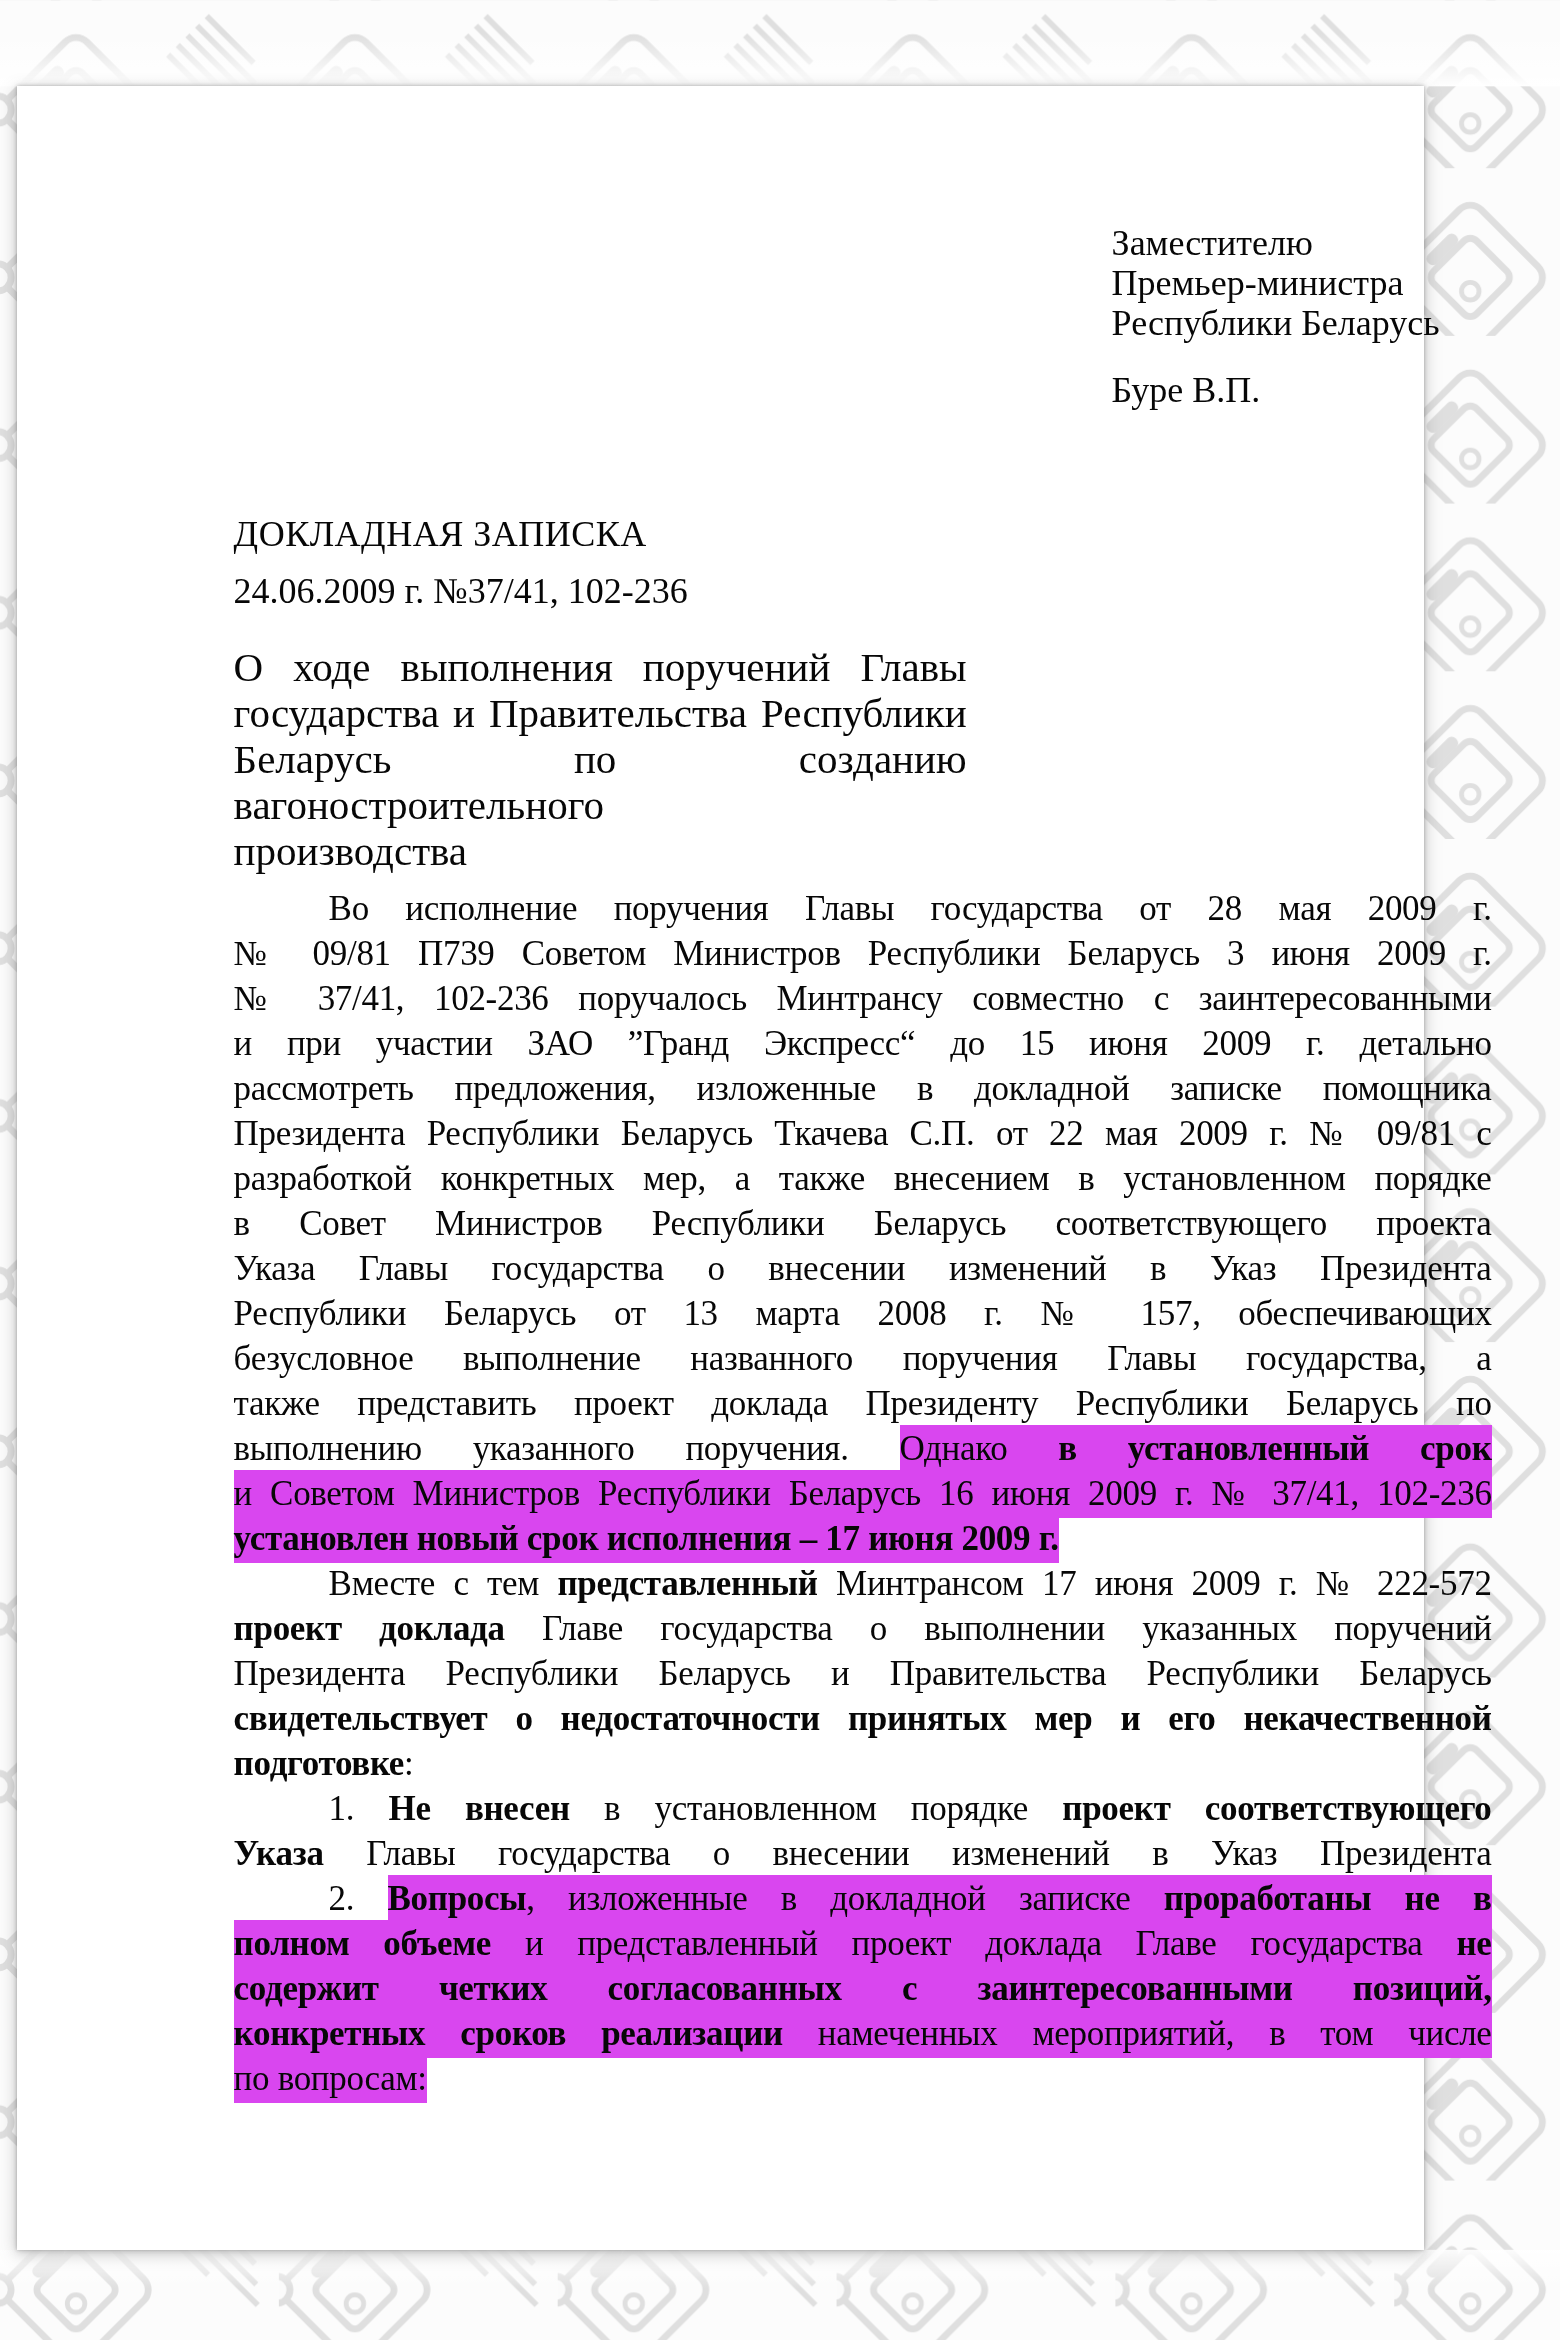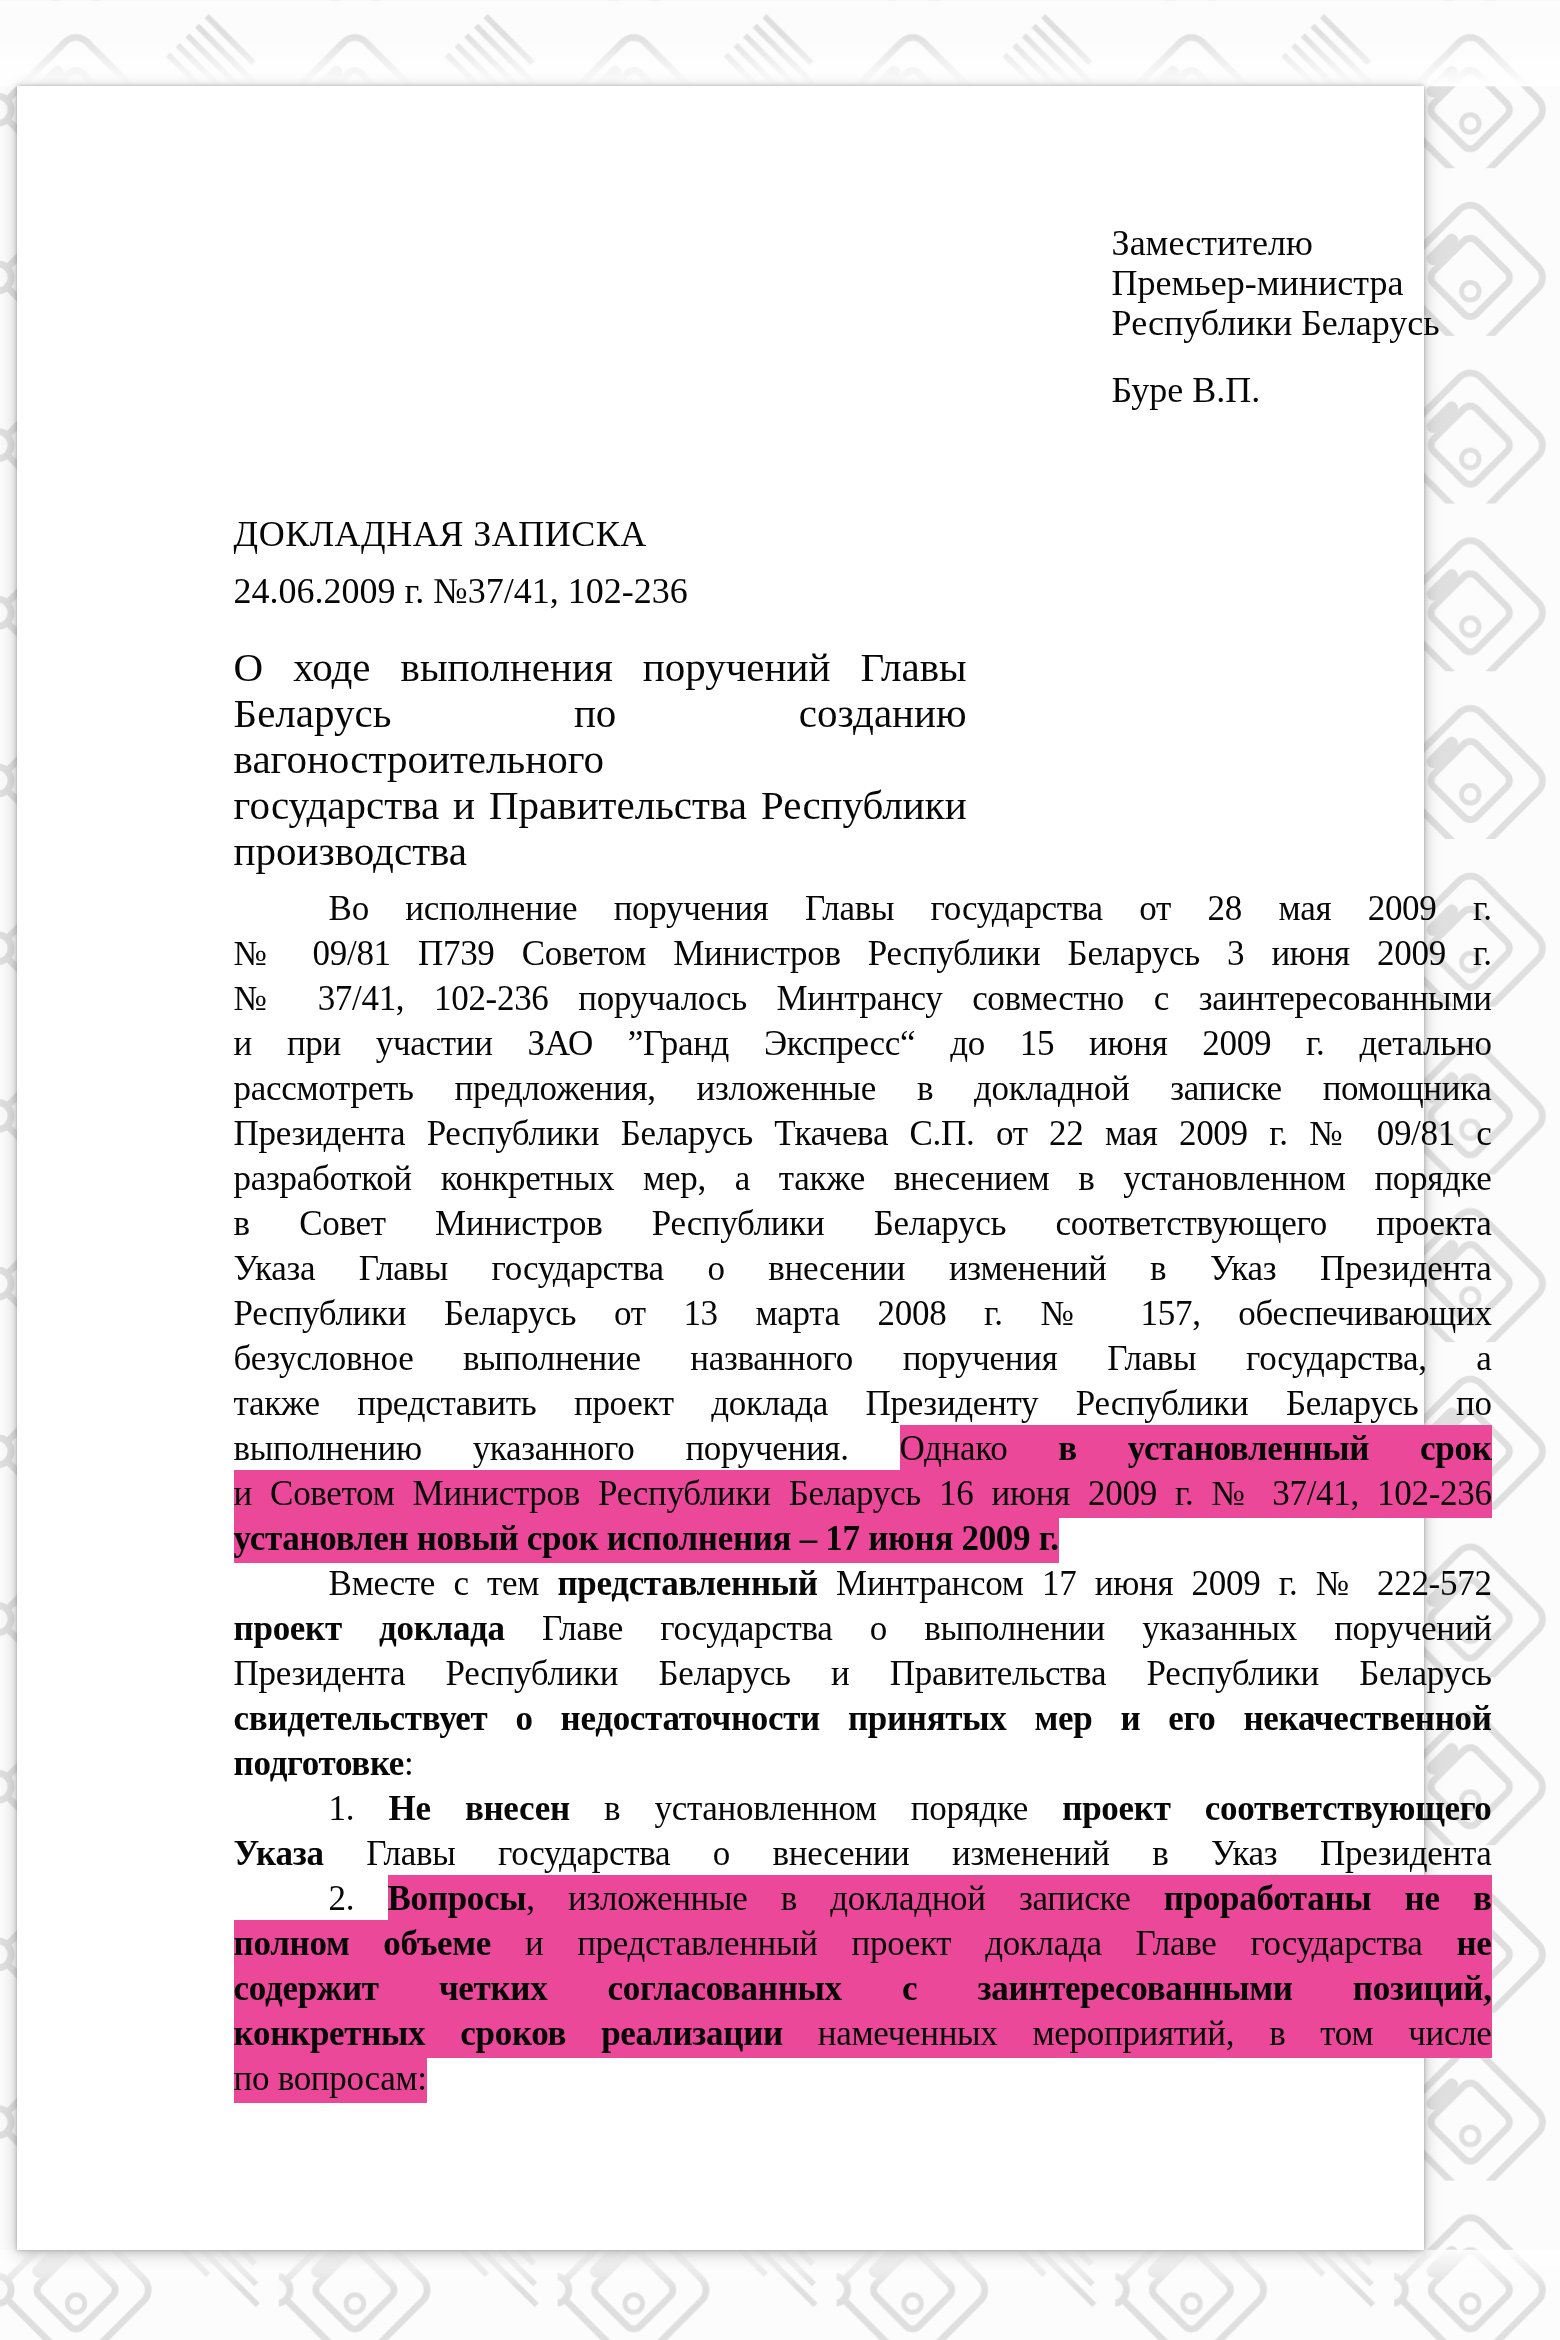--- a/index.html
+++ b/index.html
@@ -36,21 +36,21 @@
     font-size:41px;line-height:46px;
   }
   .bodytext{
     position:absolute;left:217px;top:800px;width:1258px;
     font-size:35px;line-height:45px;letter-spacing:-0.3px;
   }
   .tline{text-align:left;}
   .tline.just{text-align:justify;text-align-last:justify;}
   .tline.ind{text-indent:95px;}
   .b{font-weight:bold;}
-  .hl{background:#ec4899;padding-top:3.9px;padding-bottom:4.9px;}
+  .hl{background:#d946ef;padding-top:3.9px;padding-bottom:4.9px;}
 </style>
 </head>
 <body>
 
 <div class="stage">
 
   <svg class="bg" width="1560" height="2341" aria-hidden="true" viewBox="0 0 1600 2400">
     <defs>
       <pattern id="orn" width="286" height="172" patternUnits="userSpaceOnUse">
         <g fill="none" stroke="#dfdfdf" stroke-width="7">
@@ -93,22 +93,22 @@
       <div>Республики Беларусь</div>
       <div class="recipient-name">Буре В.П.</div>
     </div>
 
     <div class="doc-title">ДОКЛАДНАЯ ЗАПИСКА</div>
 
     <div class="doc-number">24.06.2009 г. №37/41, 102-236</div>
 
     <div class="subject" id="subject">
         <div class="tline just"><span class="">О ходе выполнения поручений Главы</span></div>
+        <div class="tline just"><span class="">государства и Правительства Республики</span></div>
         <div class="tline just"><span class="">Беларусь по созданию вагоностроительного</span></div>
-        <div class="tline just"><span class="">государства и Правительства Республики</span></div>
         <div class="tline"><span class="">производства</span></div>
       </div>
 
     <div class="bodytext" id="bodytext">
         <div class="tline just ind"><span class="">Во исполнение поручения Главы государства от 28 мая 2009 г.</span></div>
         <div class="tline just"><span class="">№ 09/81 П739 Советом Министров Республики Беларусь 3 июня 2009 г.</span></div>
         <div class="tline just"><span class="">№ 37/41, 102-236 поручалось Минтрансу совместно с заинтересованными</span></div>
         <div class="tline just"><span class="">и при участии ЗАО ”Гранд Экспресс“ до 15 июня 2009 г. детально</span></div>
         <div class="tline just"><span class="">рассмотреть предложения, изложенные в докладной записке помощника</span></div>
         <div class="tline just"><span class="">Президента Республики Беларусь Ткачева С.П. от 22 мая 2009 г. № 09/81 с</span></div>

